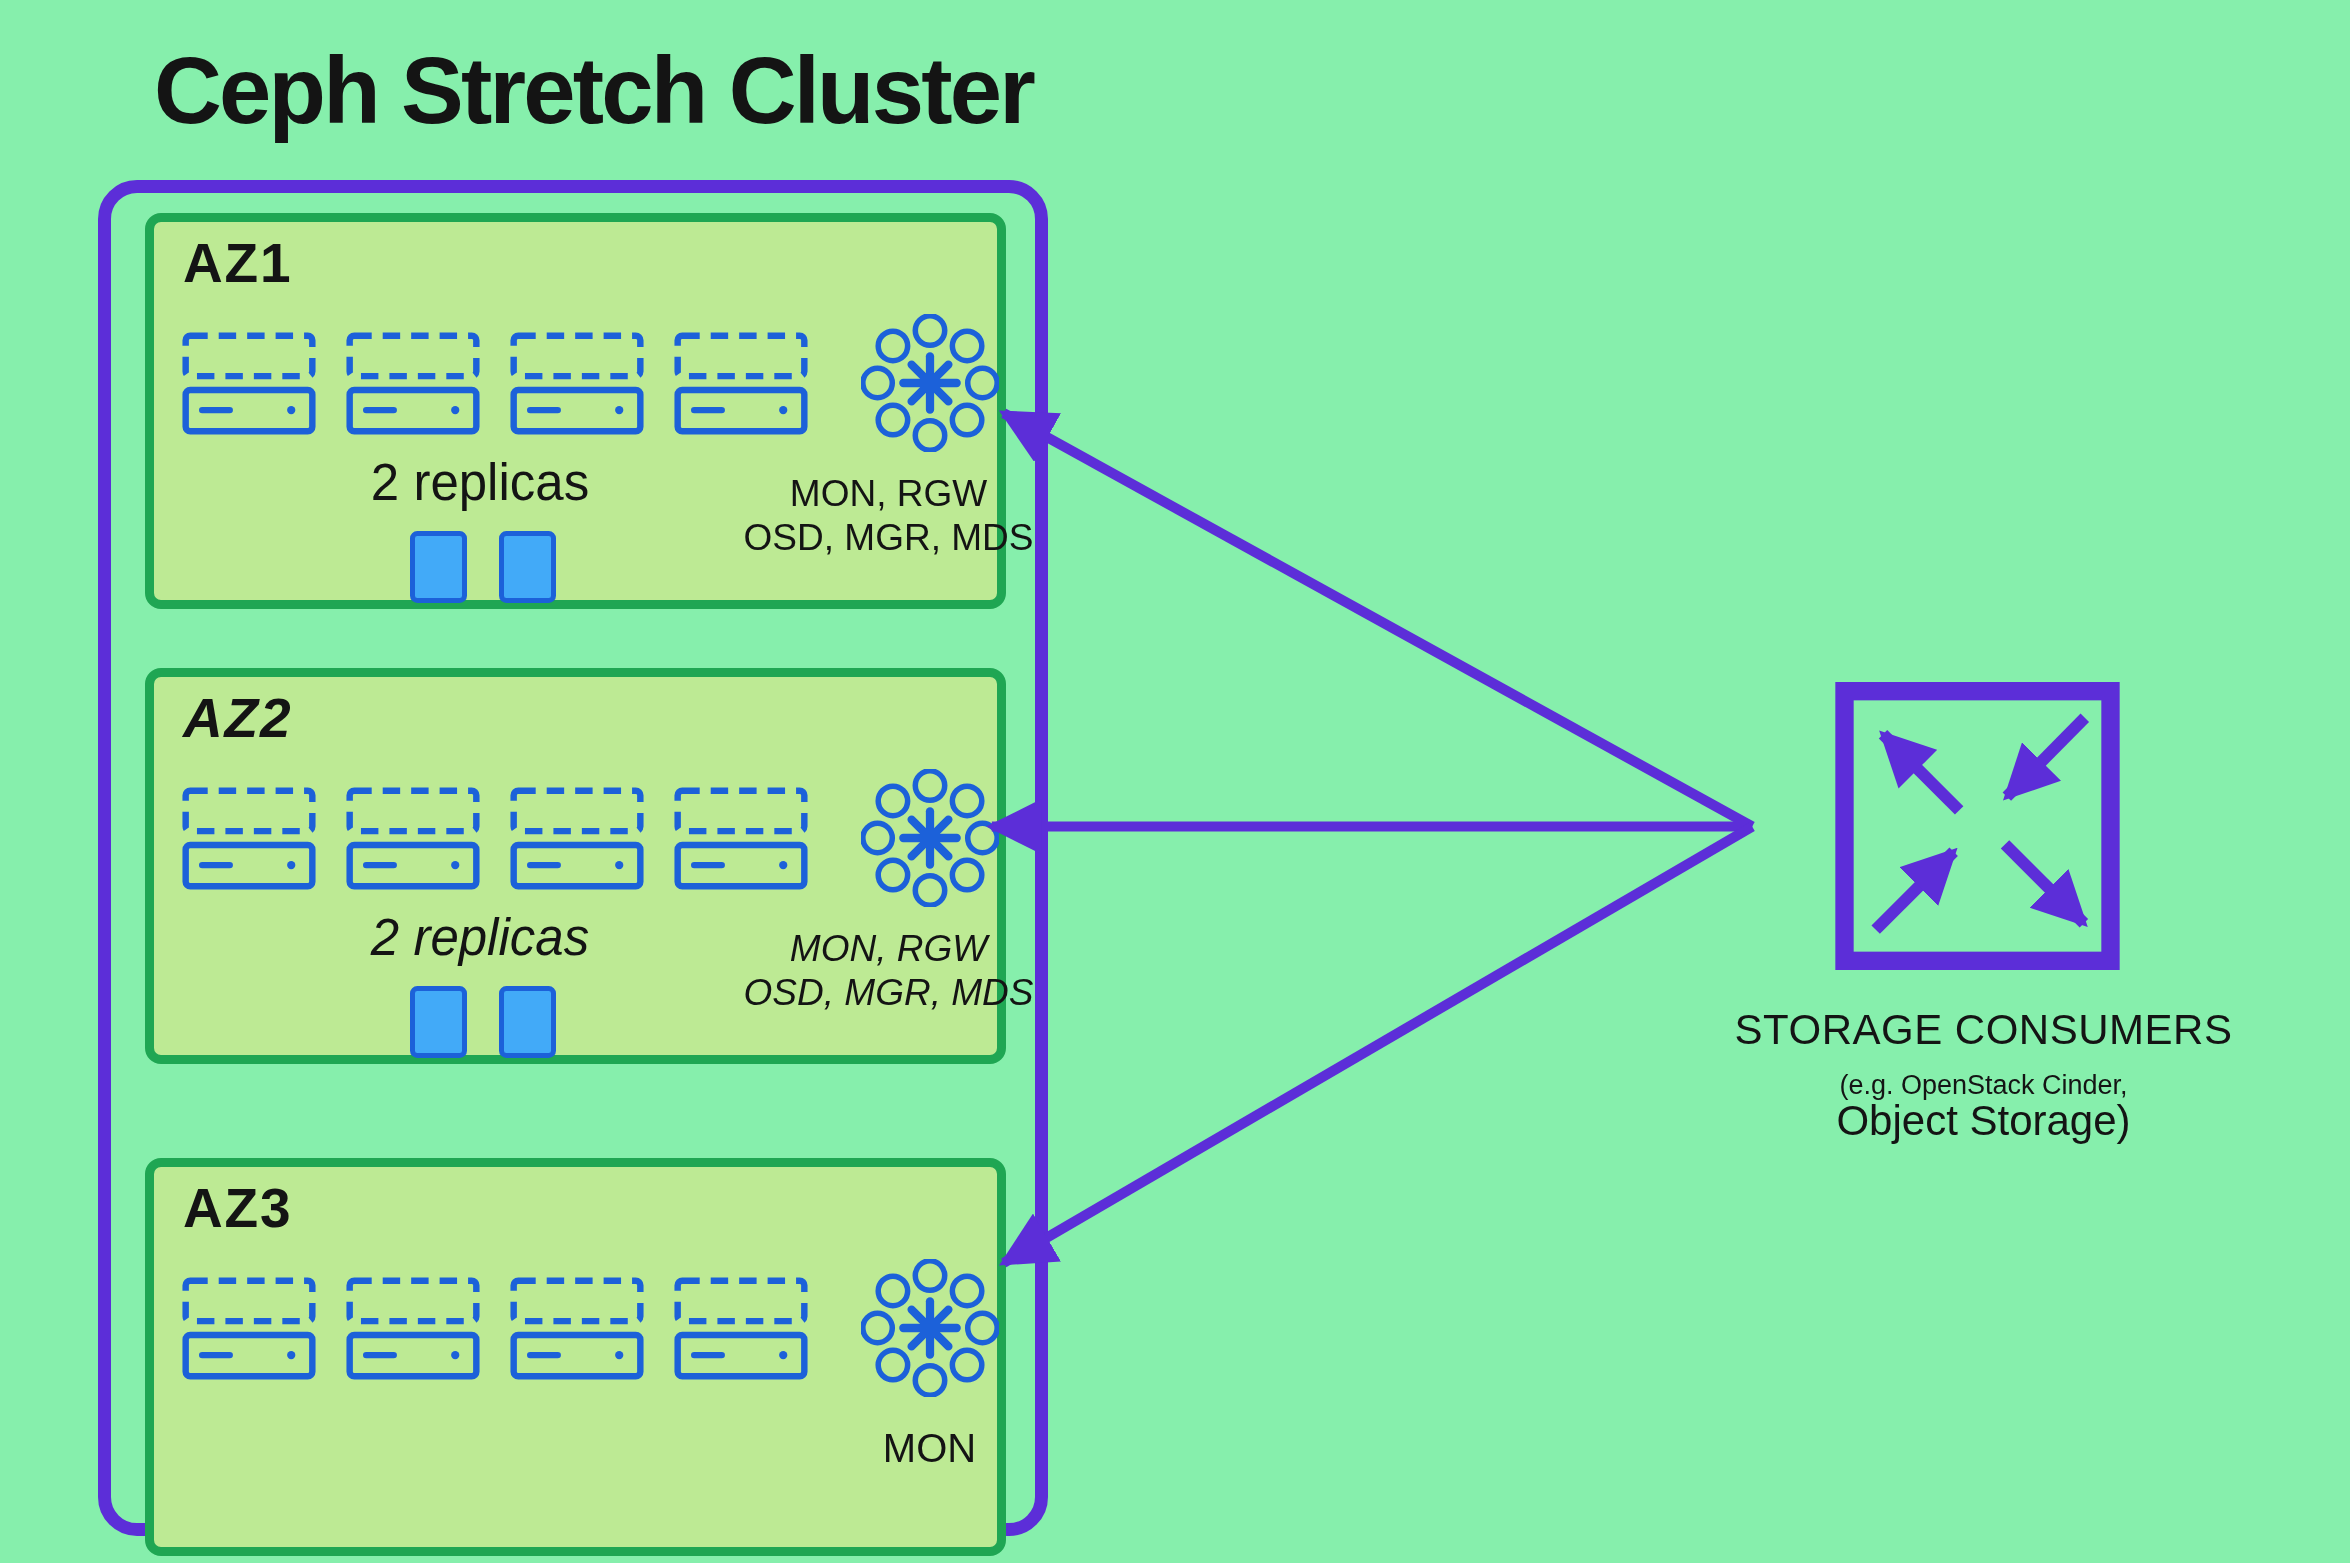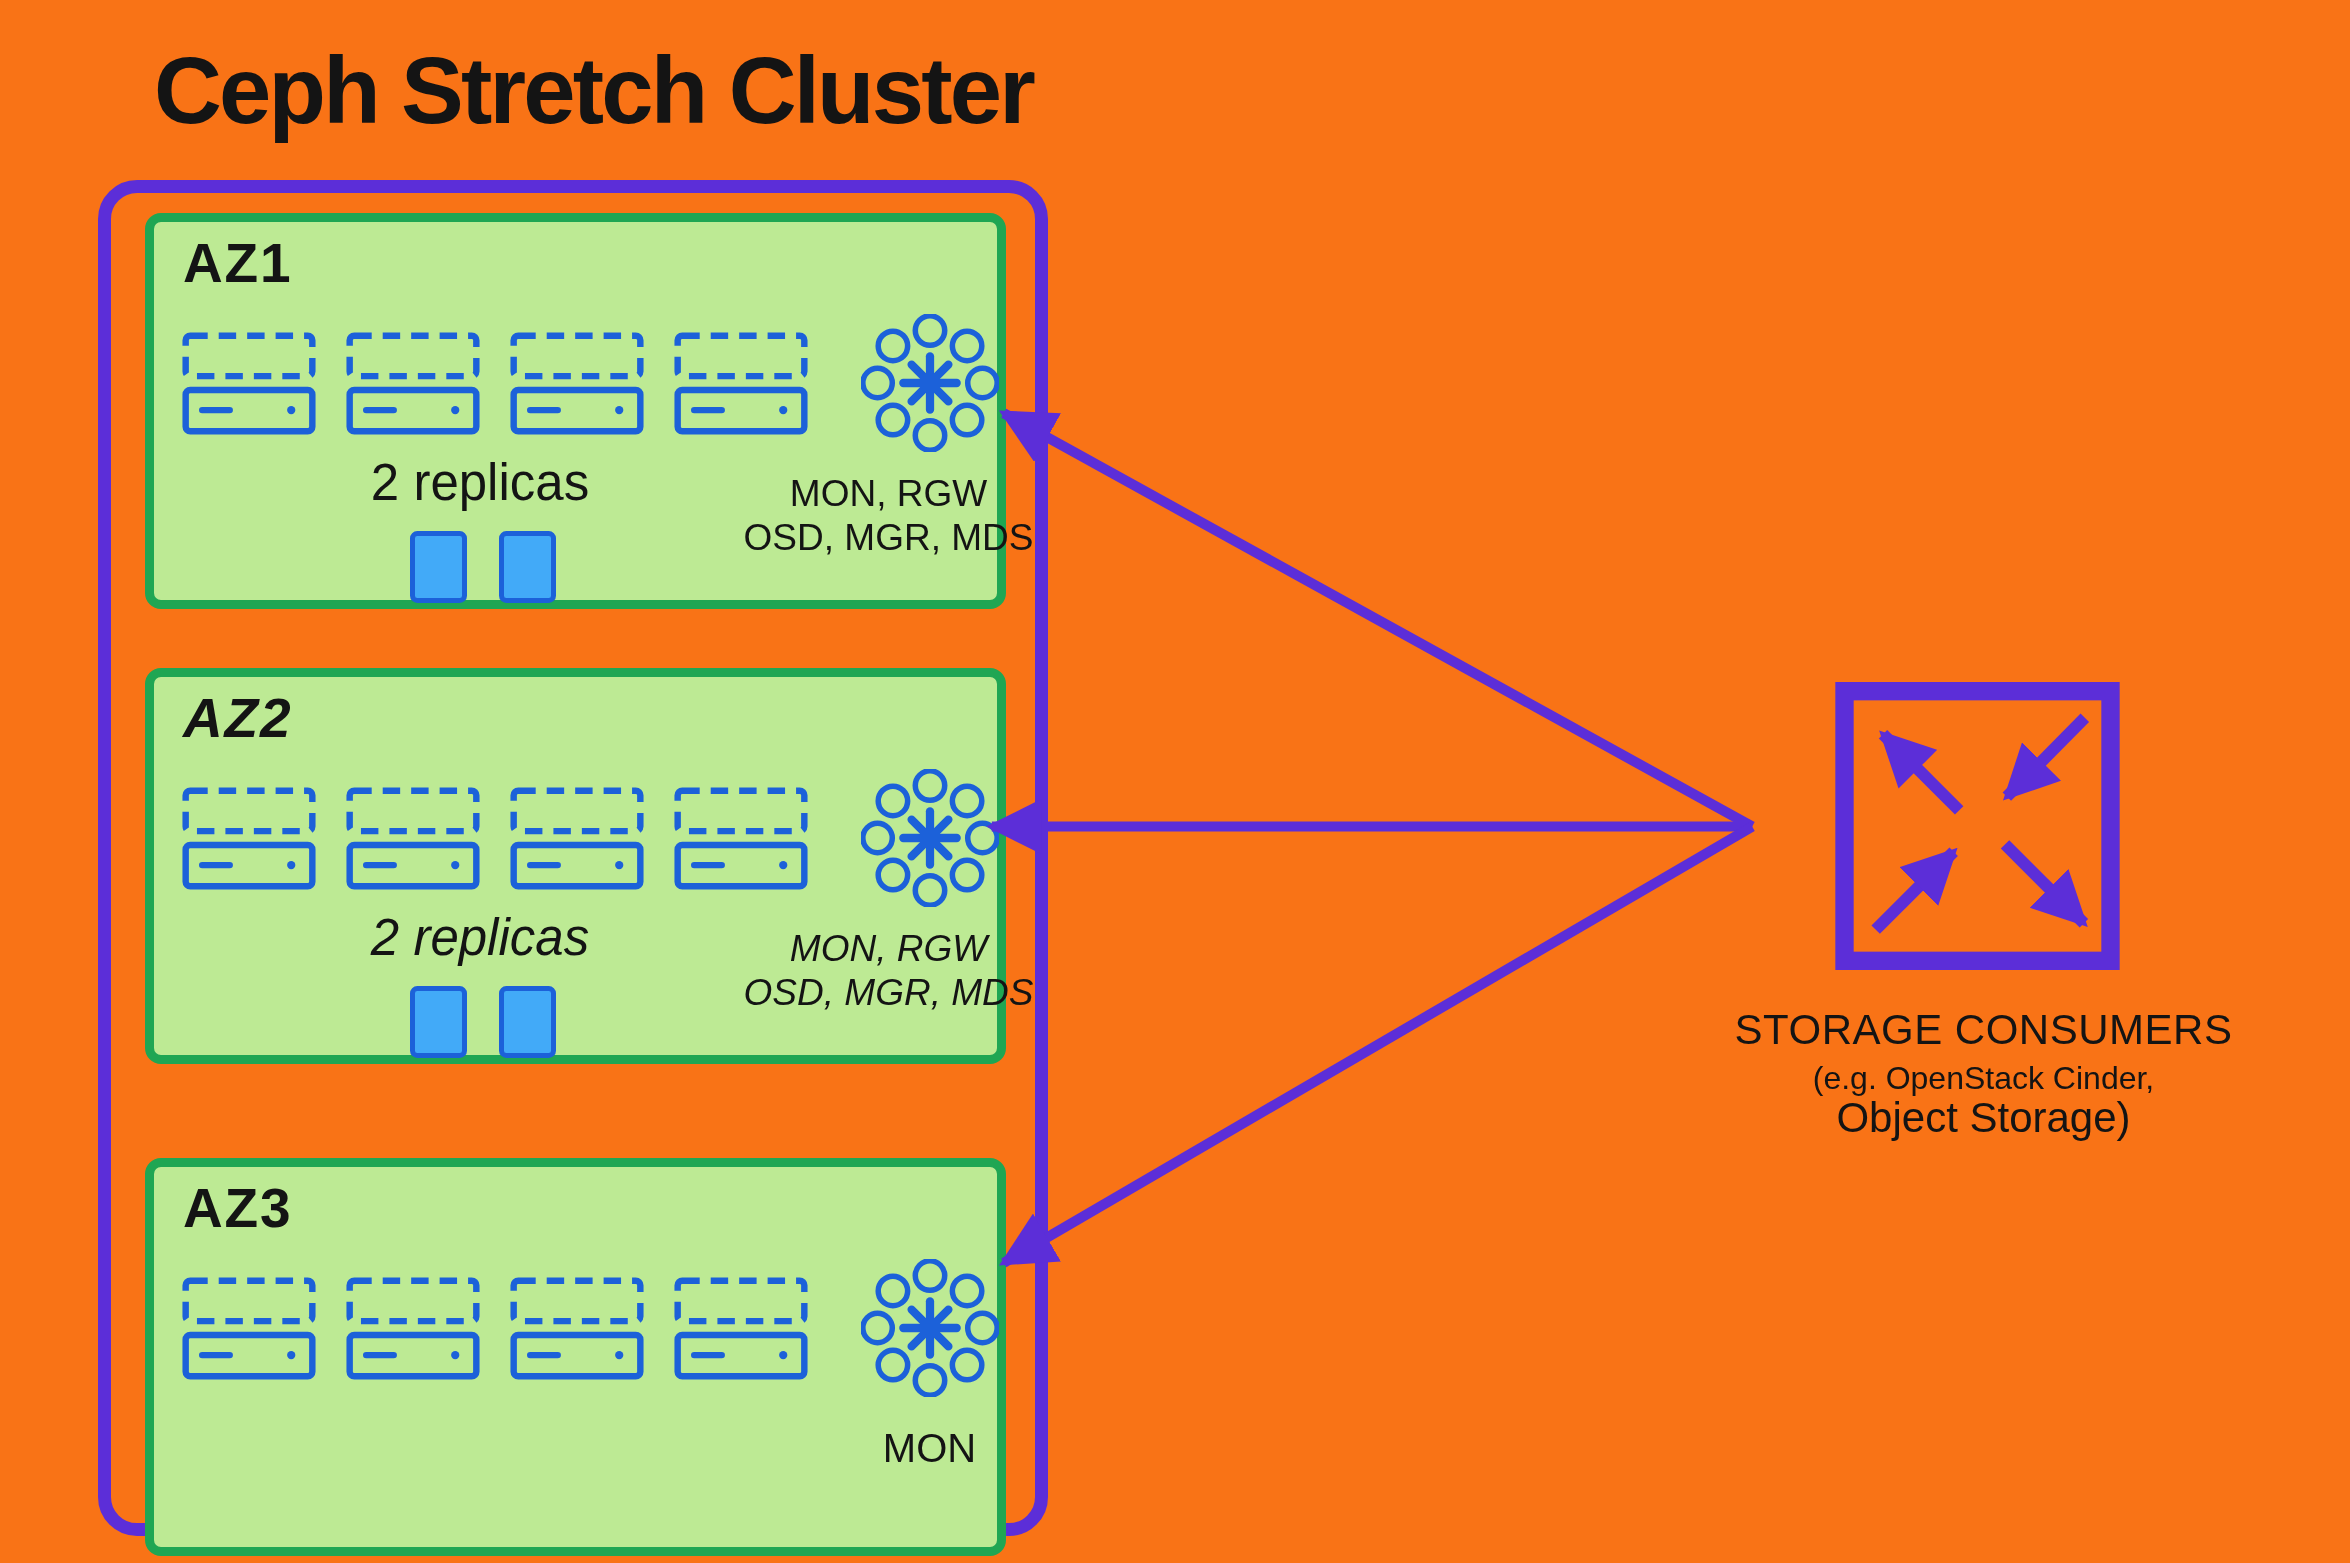--- a/index.html
+++ b/index.html
@@ -3,21 +3,21 @@
 <meta charset="utf-8">
 <style>
   html,body{margin:0;padding:0;}
   body{
     width:2351px;height:1564px;
     background:#cae9fc;
     font-family:"Liberation Sans", sans-serif;
     color:#141414;
     overflow:hidden;
   }
-  .stage{position:relative;width:2351px;height:1564px;background:#f97316;}
+  .stage{position:relative;width:2351px;height:1564px;background:#86efac;}
 
   .page-title{
     position:absolute;left:154px;top:37px;
     font-size:94px;font-weight:800;letter-spacing:-2.8px;
     color:#141414;white-space:nowrap;
   }
 
   .cluster-boundary{
     position:absolute;left:98px;top:180px;width:950px;height:1356px;
     border:13px solid #5c2ed8;border-radius:39px;
@@ -75,21 +75,21 @@
   }
 
   .consumers-icon{
     position:absolute;left:1835px;top:682px;width:285px;height:288px;
   }
   .consumers-caption{
     position:absolute;left:1662px;top:1006px;width:643px;
     text-align:center;color:#141414;
   }
   .consumers-caption .line1{font-size:42px;font-weight:400;letter-spacing:0.5px;}
-  .consumers-caption .line2{font-size:32px;font-weight:500;line-height:1.05;margin-top:8px;}
+  .consumers-caption .line2{font-size:27px;font-weight:500;line-height:1.05;margin-top:17px;}
   .consumers-caption .line3{font-size:42px;font-weight:500;line-height:1.05;}
 </style>
 </head>
 <body>
 
 <div class="stage">
 
   <div class="page-title">Ceph Stretch Cluster</div>
 
   <div class="cluster-boundary"></div>

